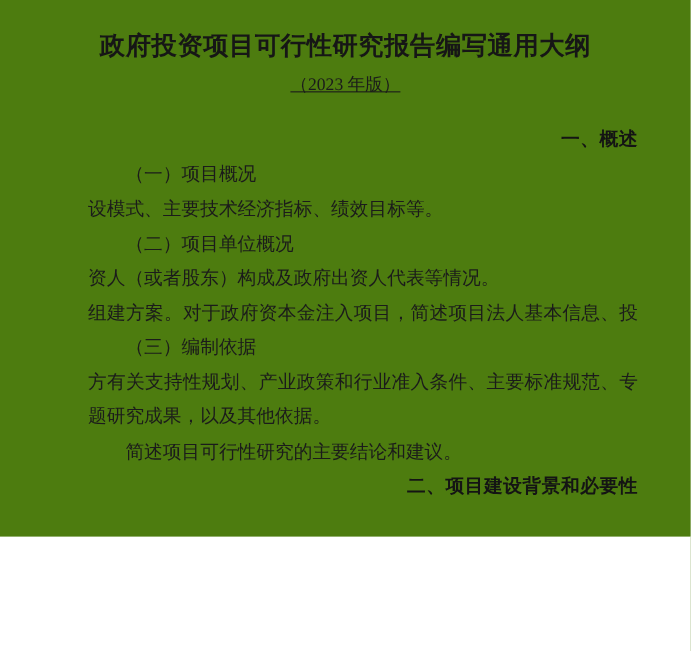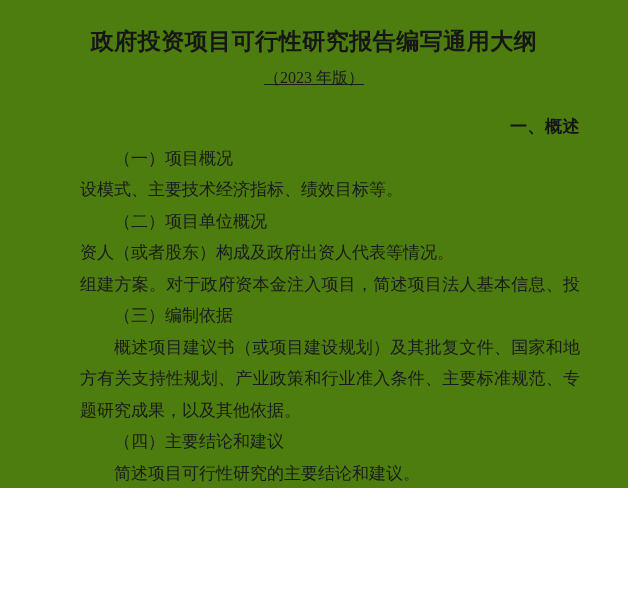--- a/index.html
+++ b/index.html
@@ -72,20 +72,18 @@
   <div class="doc-title">政府投资项目可行性研究报告编写通用大纲</div>
   <div class="doc-subtitle">（2023 年版）</div>
   <div class="doc-content">
       <div class="heading">一、概述</div>
       <div class="subheading">（一）项目概况</div>
       <div class="para-line last">设模式、主要技术经济指标、绩效目标等。</div>
       <div class="subheading">（二）项目单位概况</div>
       <div class="para-line last">资人（或者股东）构成及政府出资人代表等情况。</div>
       <div class="para-line">组建方案。对于政府资本金注入项目，简述项目法人基本信息、投</div>
       <div class="subheading">（三）编制依据</div>
-      <div class="para-line first">概述项目建议书（或项目建设规划）及其批复文件、国家和地</div>
       <div class="para-line">方有关支持性规划、产业政策和行业准入条件、主要标准规范、专</div>
       <div class="para-line last">题研究成果，以及其他依据。</div>
-      <div class="subheading">（四）主要结论和建议</div>
       <div class="para-line first last">简述项目可行性研究的主要结论和建议。</div>
       <div class="heading">二、项目建设背景和必要性</div>
     </div>
 </div>
 
 </body></html>

